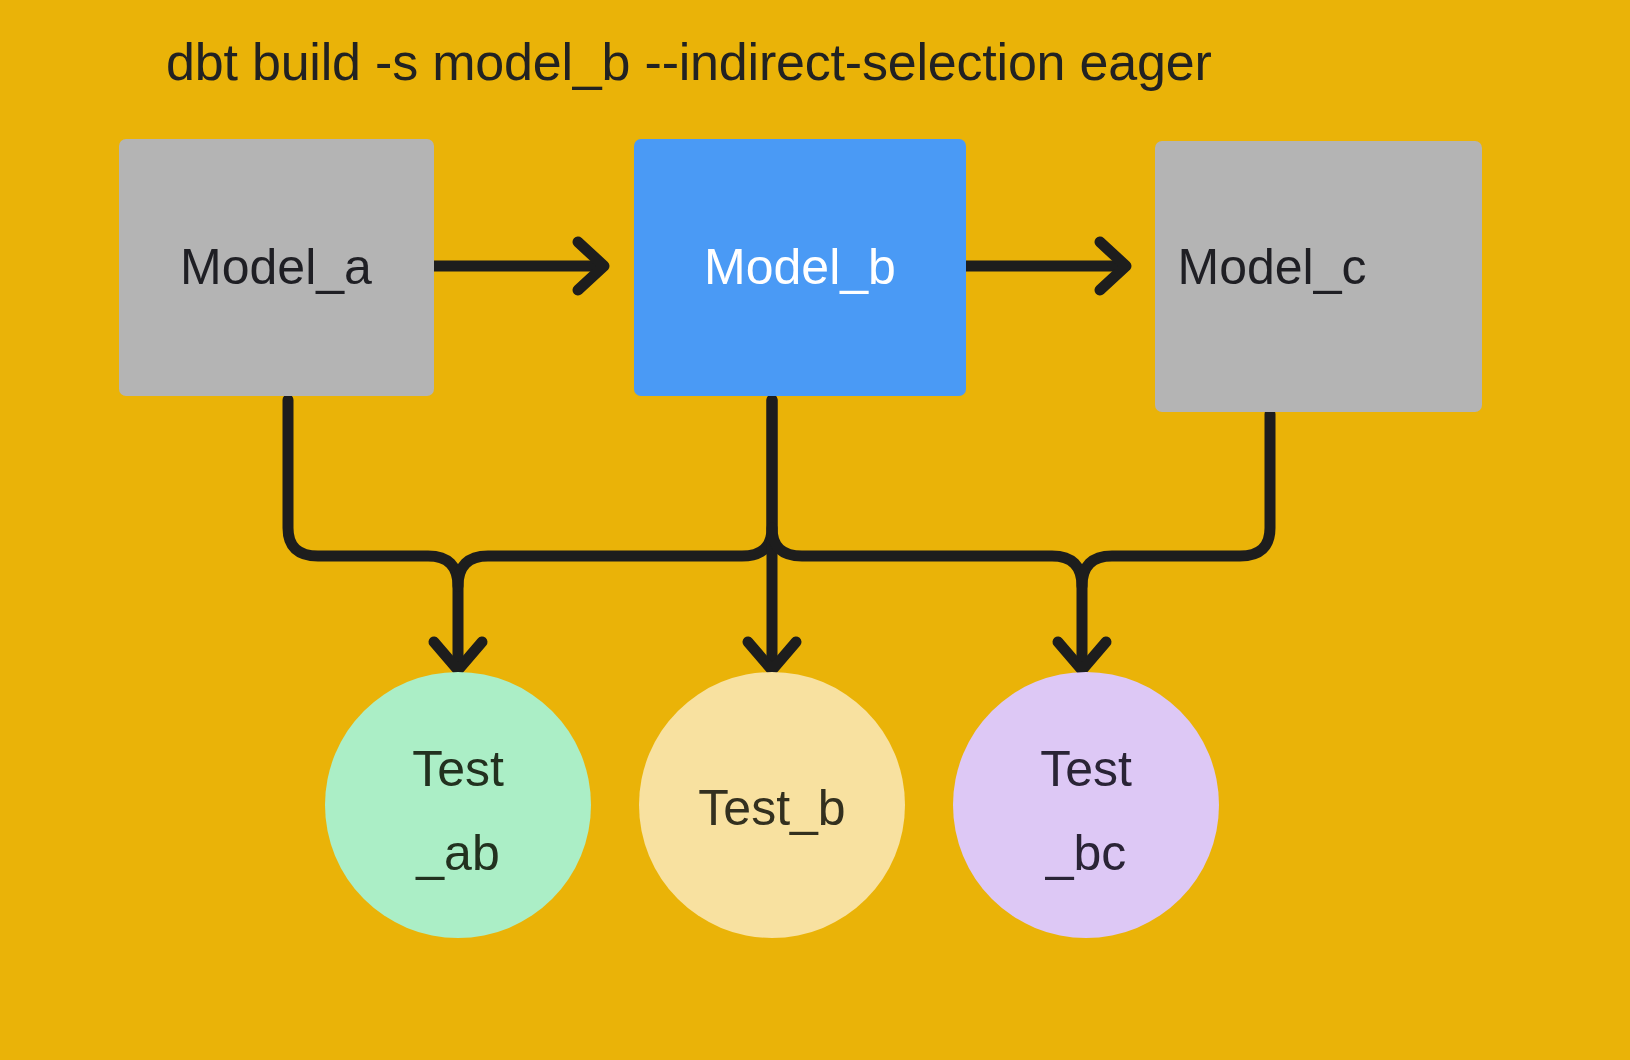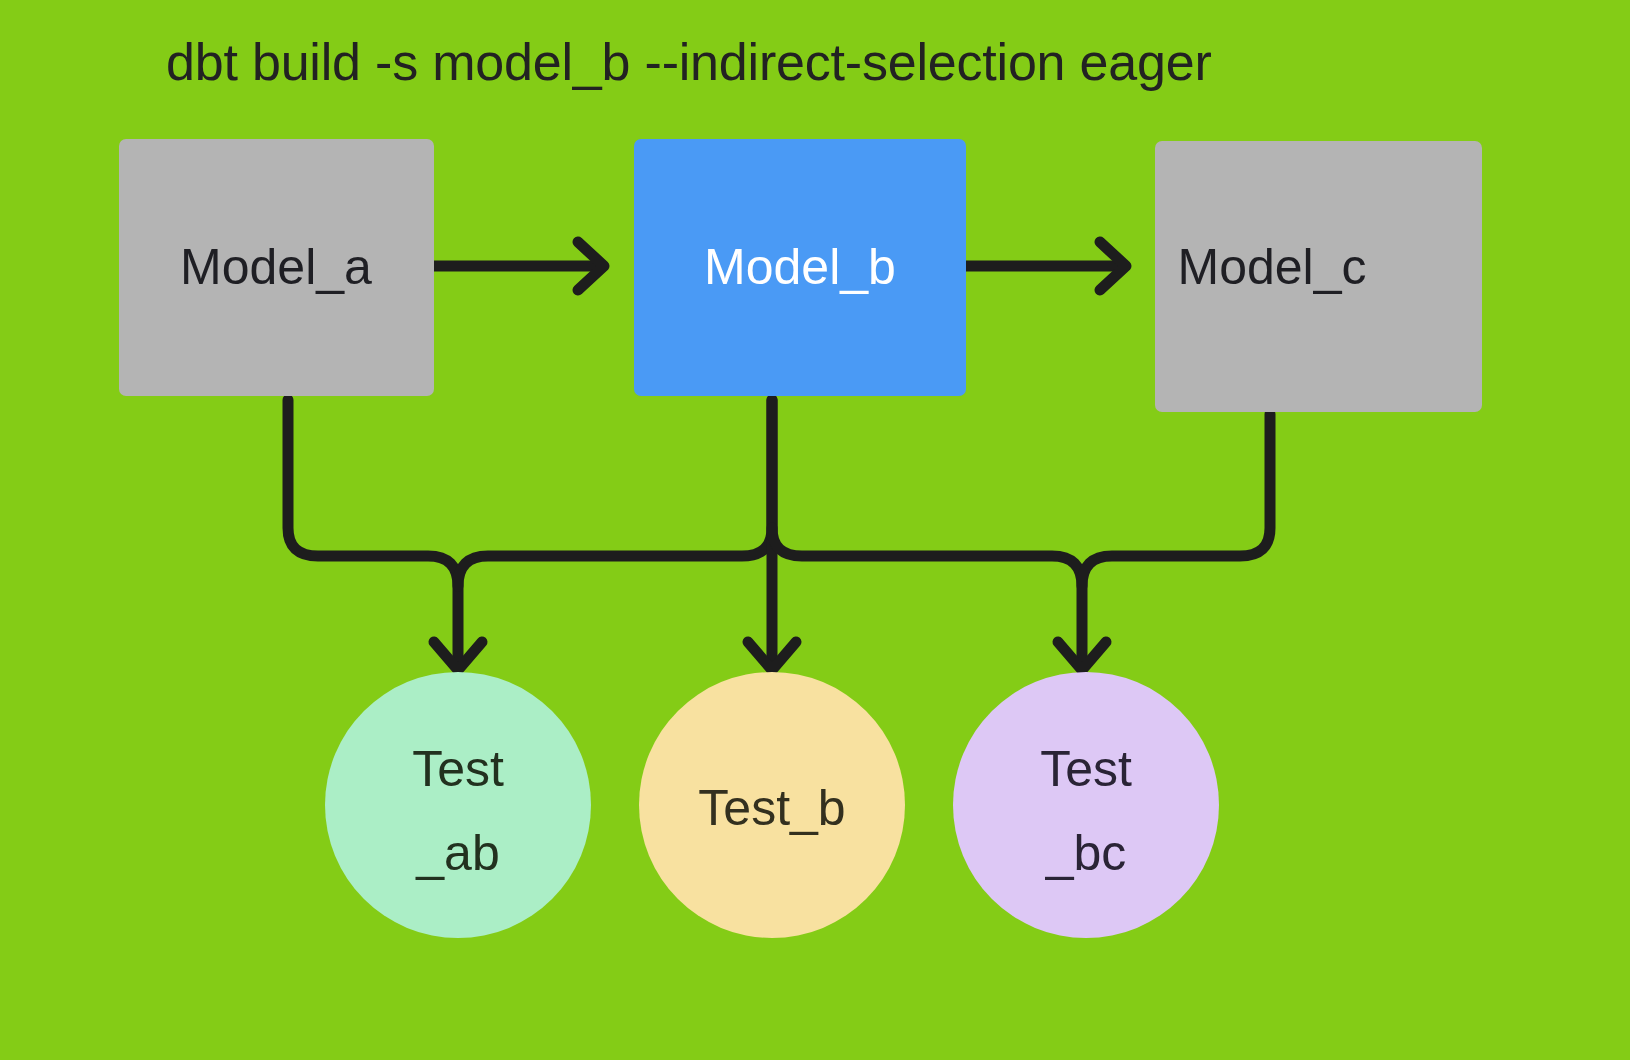--- a/index.html
+++ b/index.html
@@ -10,21 +10,21 @@
   body {
     width: 1630px;
     height: 1060px;
     font-family: "Liberation Sans", sans-serif;
     overflow: hidden;
   }
   #canvas {
     position: relative;
     width: 1630px;
     height: 1060px;
-    background: #84cc16;
+    background: #eab308;
   }
   svg.diagram {
     position: absolute;
     left: 0;
     top: 0;
     width: 1630px;
     height: 1060px;
     display: block;
   }
   .title-text {

